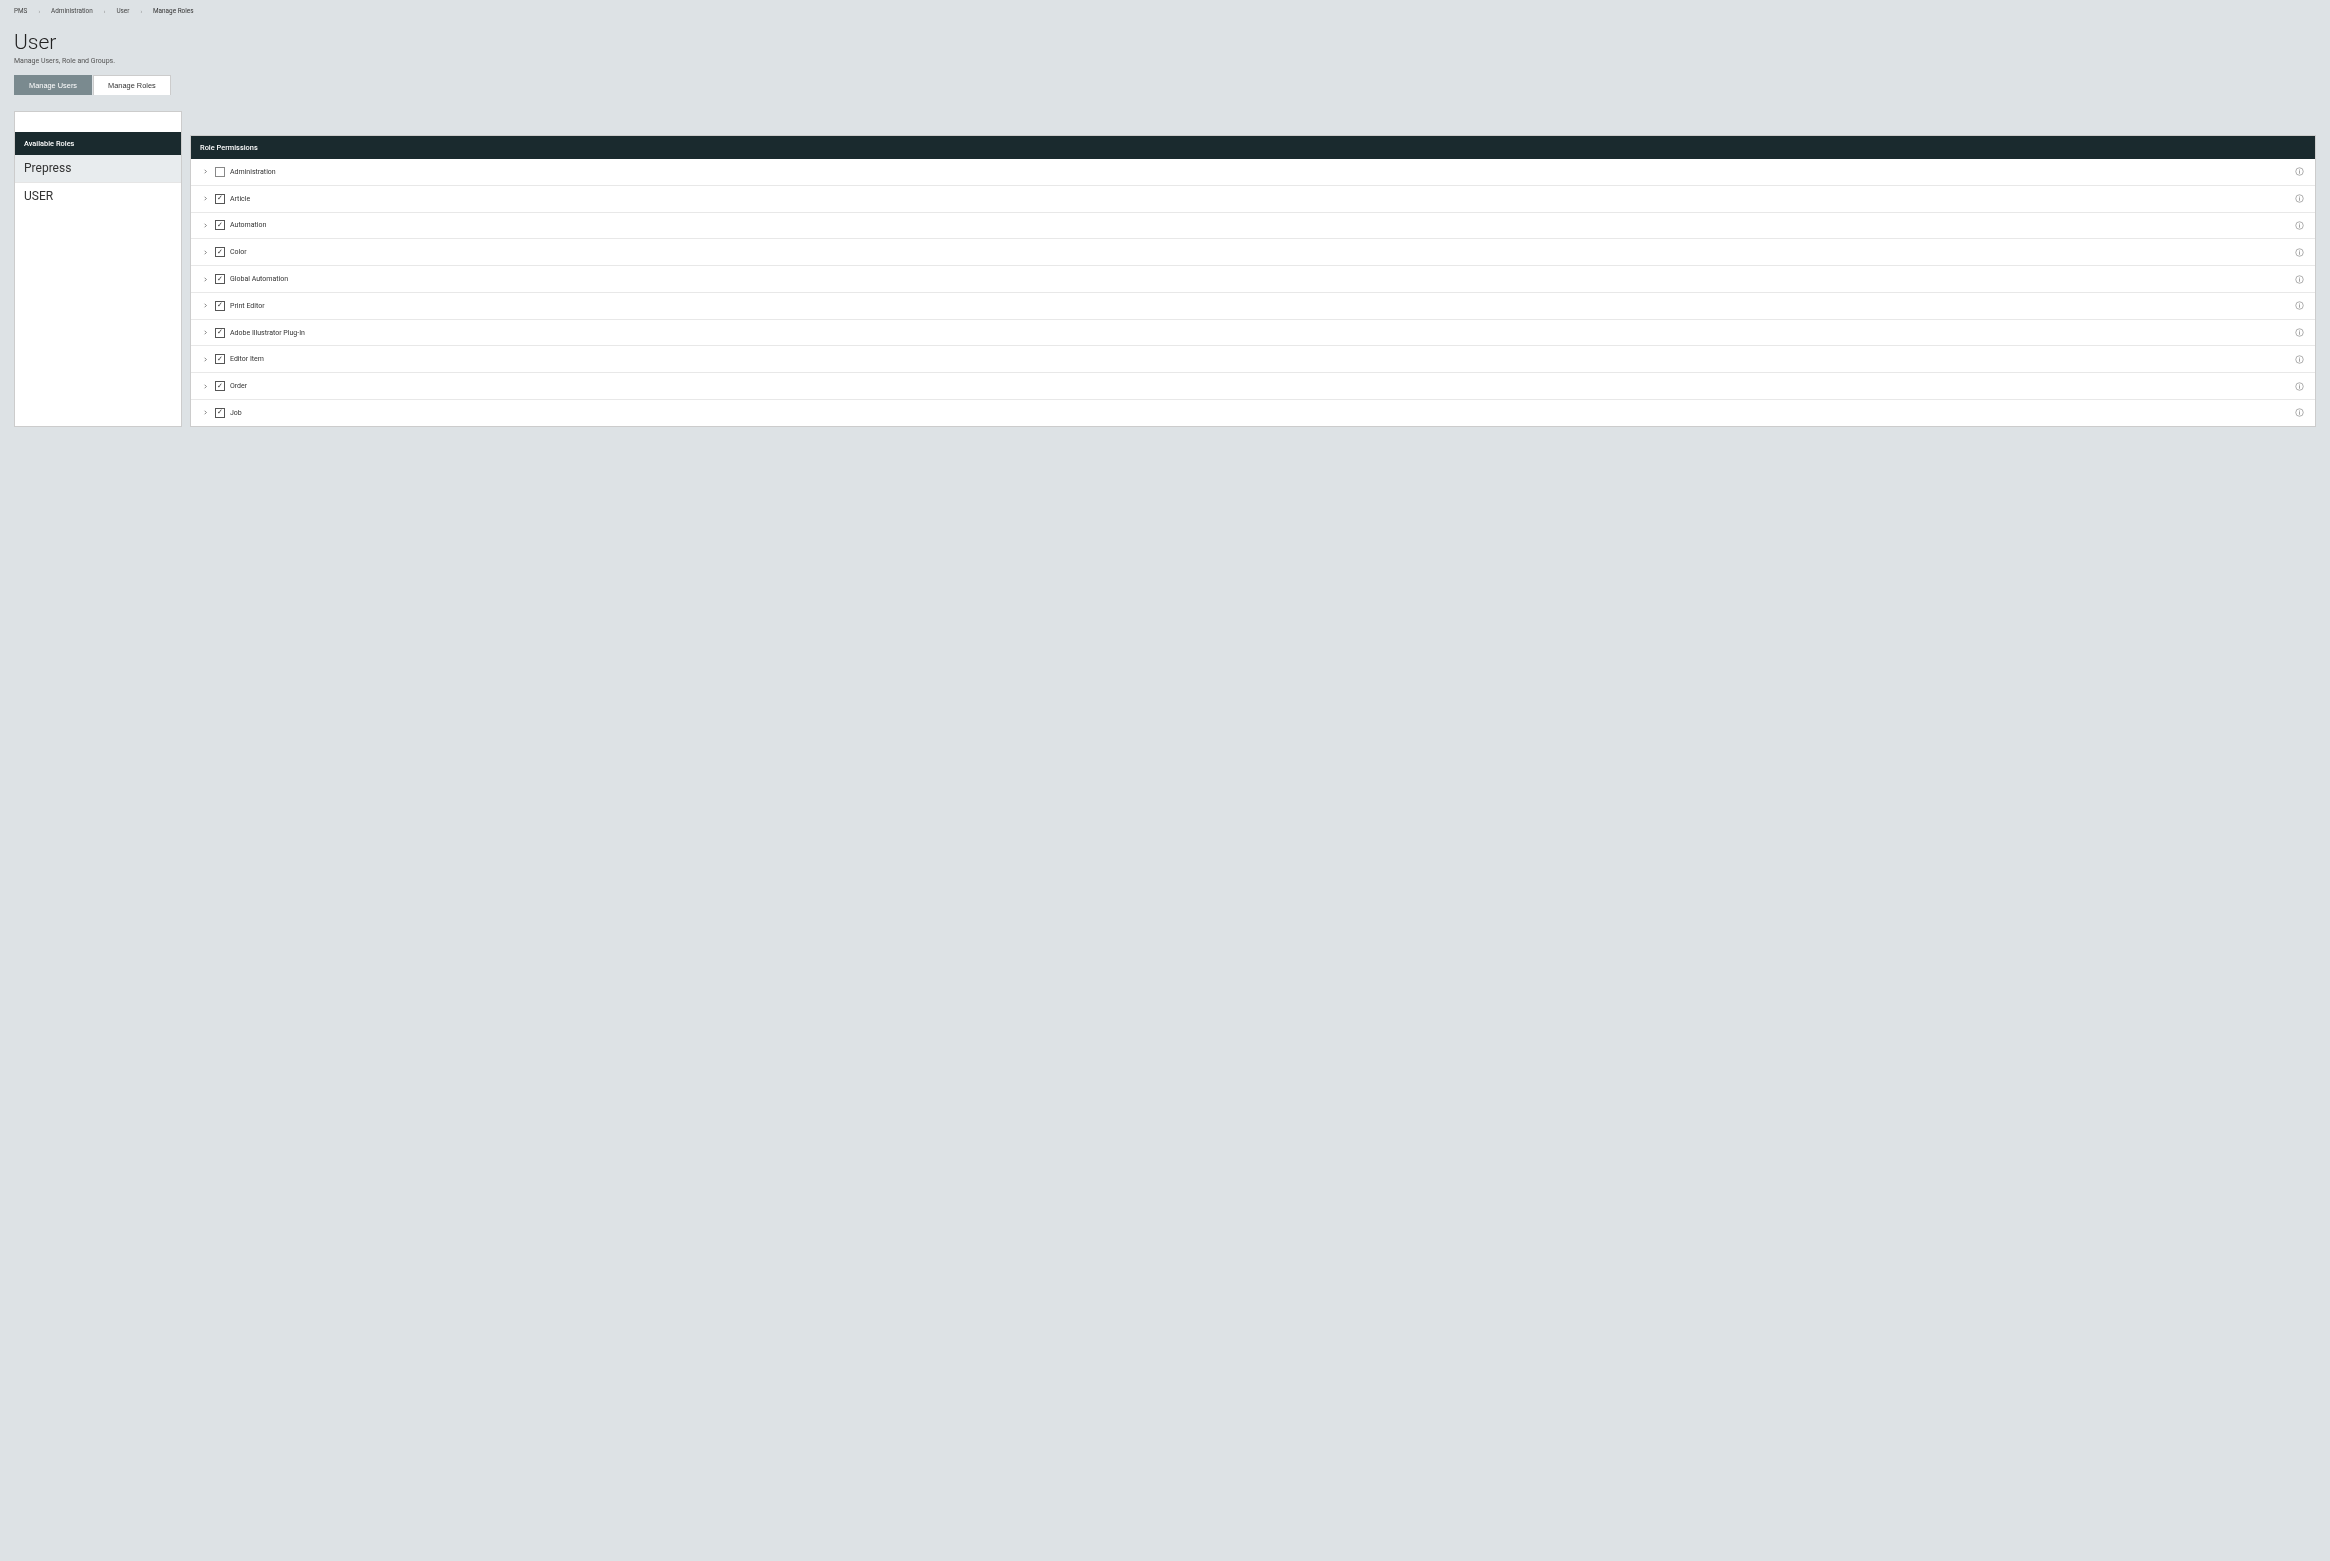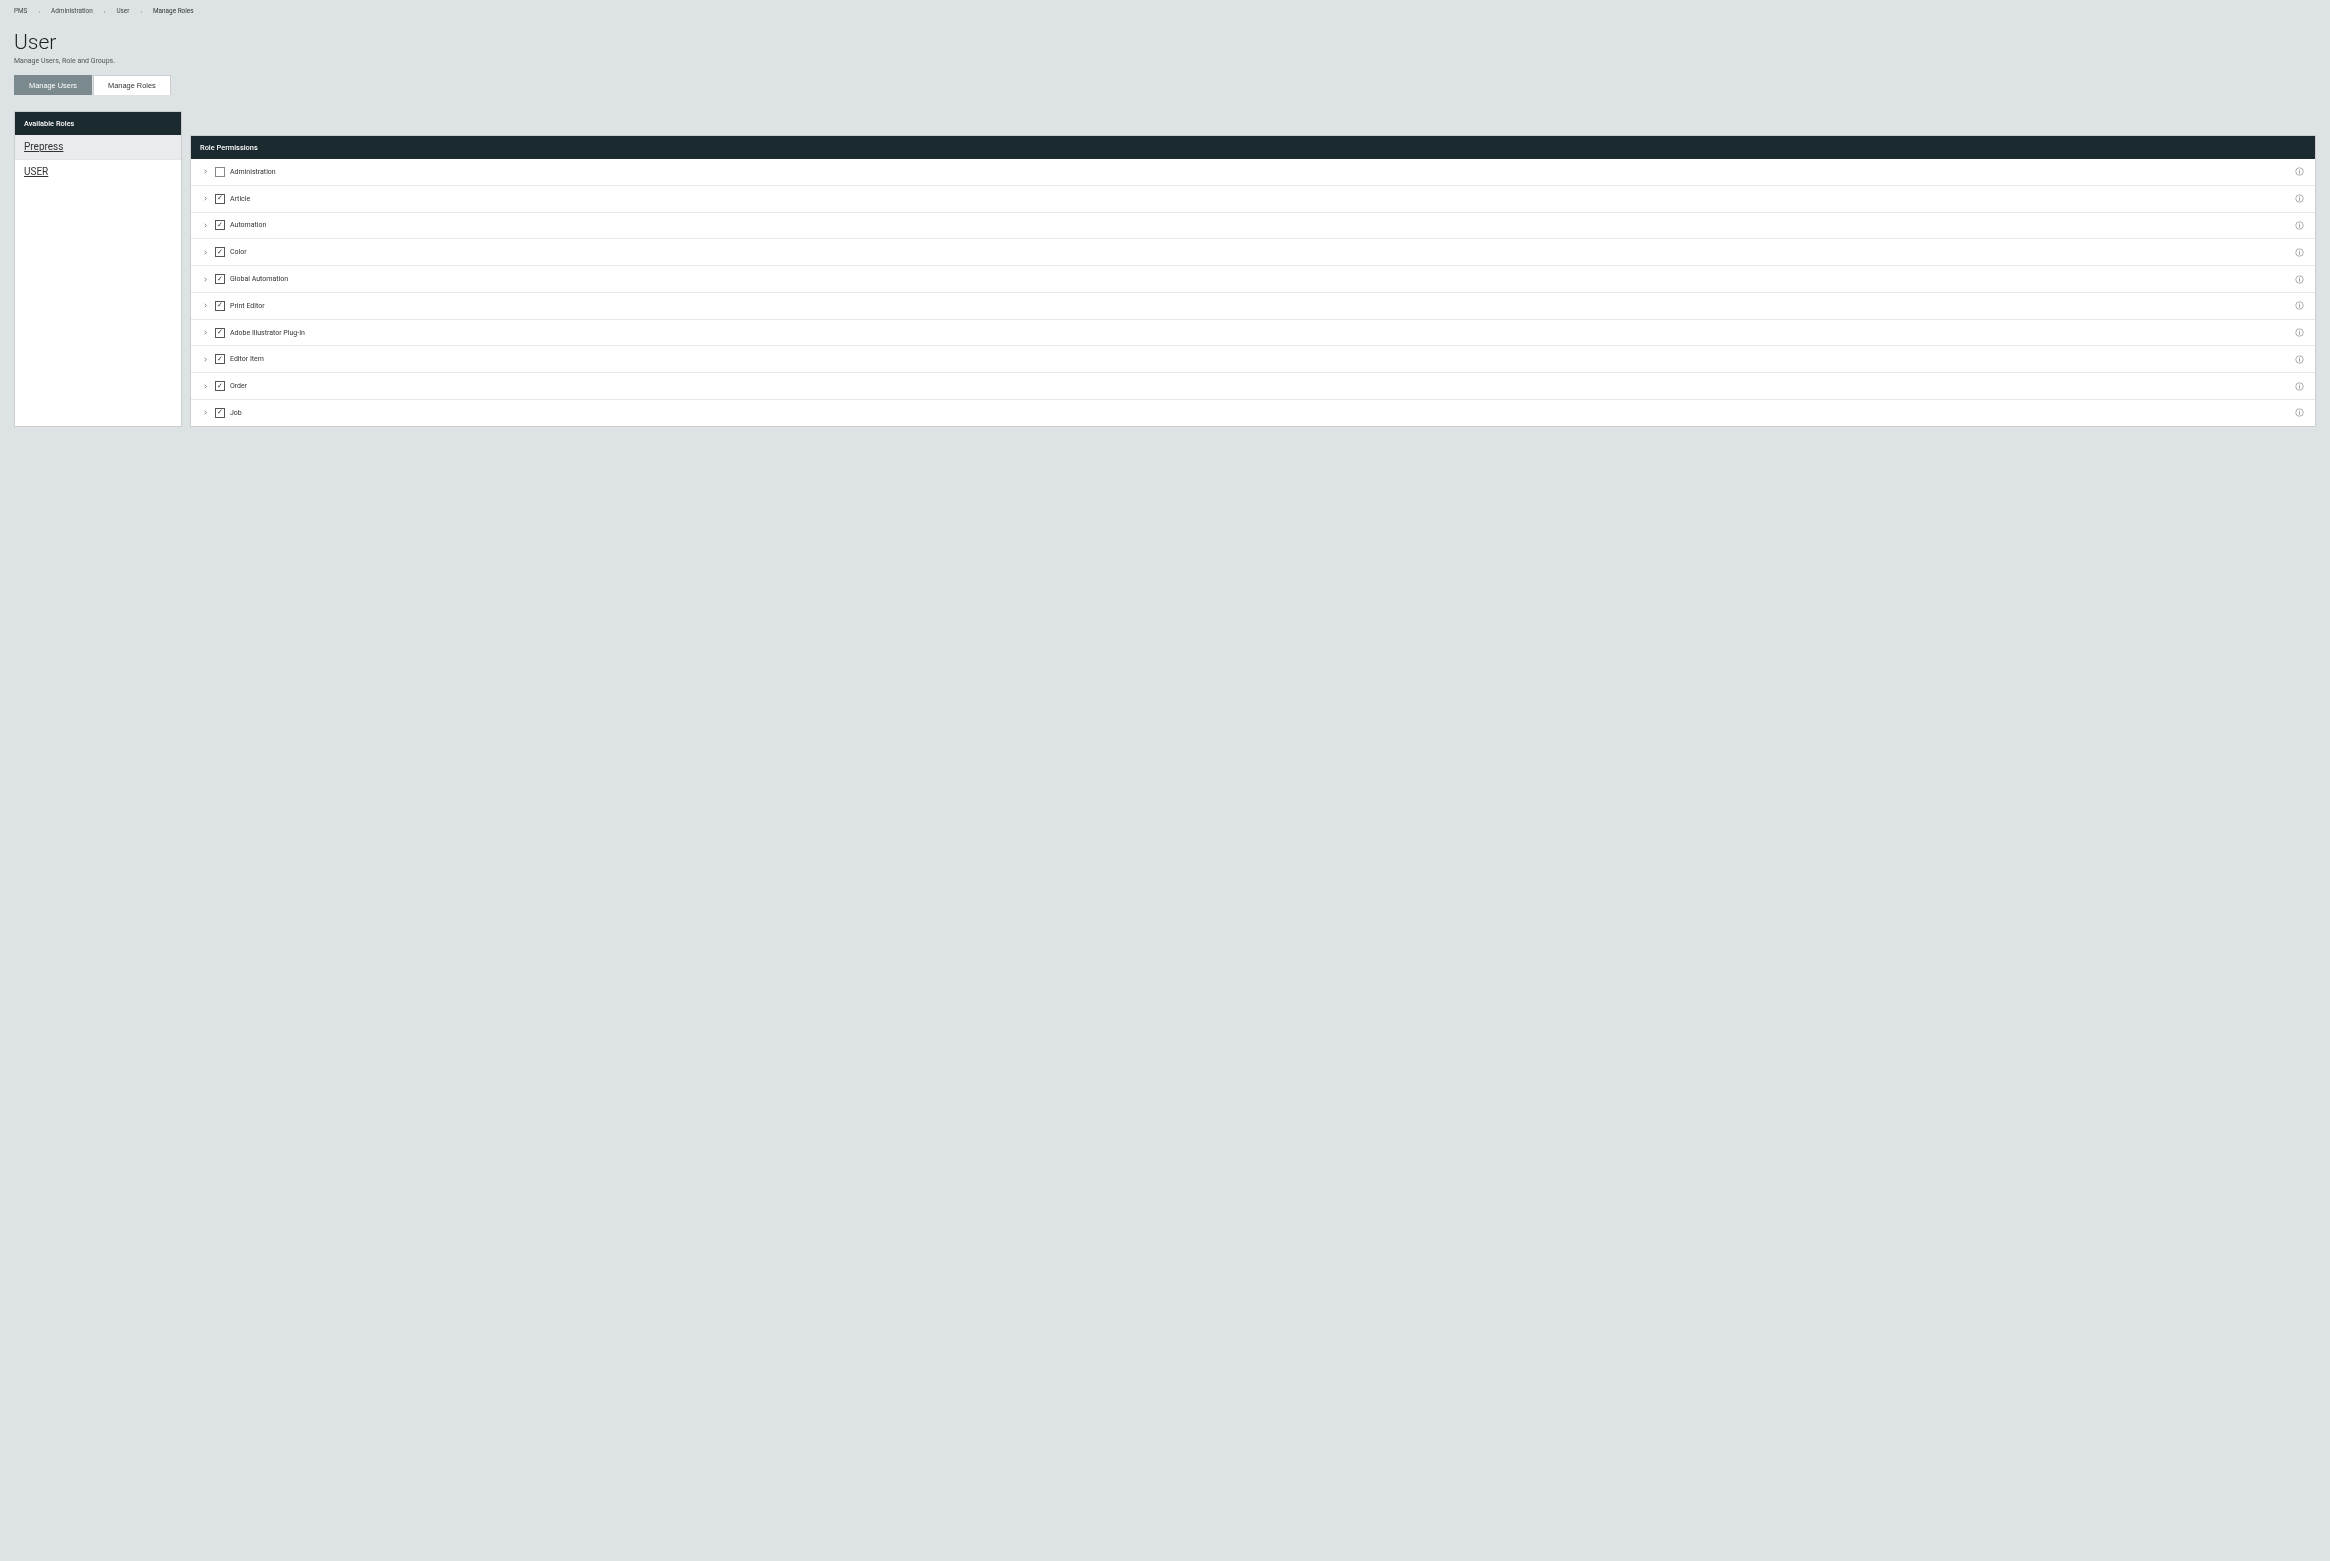--- a/index.html
+++ b/index.html
@@ -90,28 +90,28 @@
       flex-shrink: 0;
       background: #fff;
       border: 0.5px solid #ccc;
     }
     .panel-header {
       background: #1a2a2e;
       color: #fff;
       padding: 7px 9px;
       font-size: 7.4px;
       font-weight: 500;
+      margin-top: 20px;
     }
     .role-list-item {
       padding: 6.4px 9px;
-      font-size: 10px;
+      font-size: 12px;
       color: #333;
       border-bottom: 0.5px solid #e5e5e5;
       cursor: pointer;
-      text-decoration: underline;
     }
     .role-list-item.selected {
       background: #e8ecee;
     }
     .role-list-item:last-child {
       border-bottom: none;
     }
 
     
     .right-panel {

